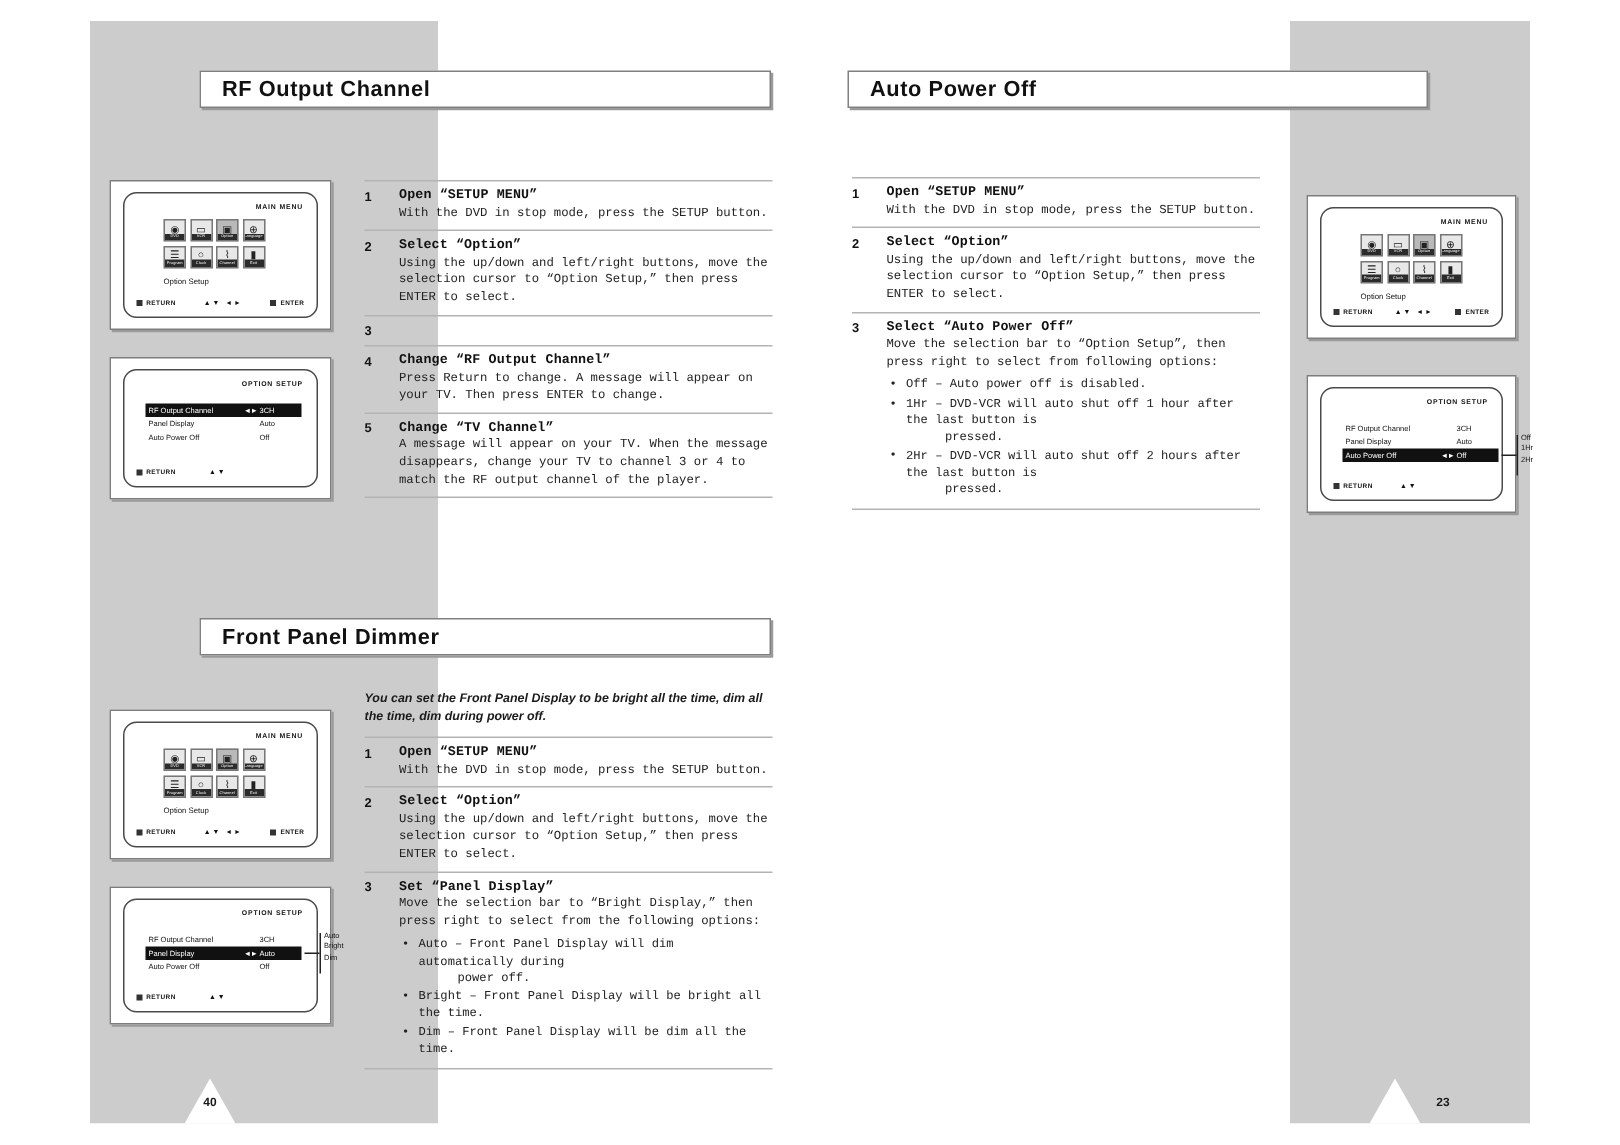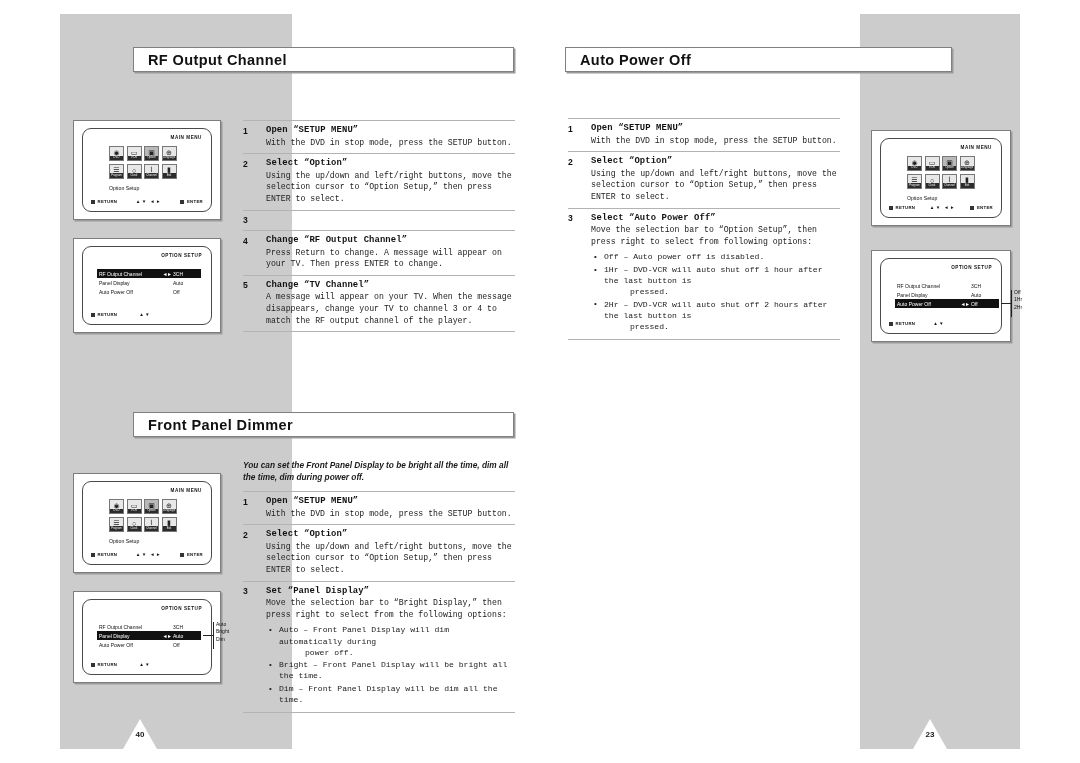--- a/index.html
+++ b/index.html
@@ -618,15 +618,15 @@
             <span class="spacer"></span>
             <span style="width:30px;display:inline-block"></span>
           </div>
         </div>
       </div>
   </div>
 
   <div class="pagenum-tri" style="left:123px; top:719px;"></div>
   <div class="pagenum" style="left:123px; top:730px;">40</div>
   <div class="pagenum-tri" style="left:913px; top:719px;"></div>
-  <div class="pagenum" style="left:913px; top:730px;">23</div>
+  <div class="pagenum" style="left:945px; top:730px;">23</div>
 
 </div>
 
 </body></html>

